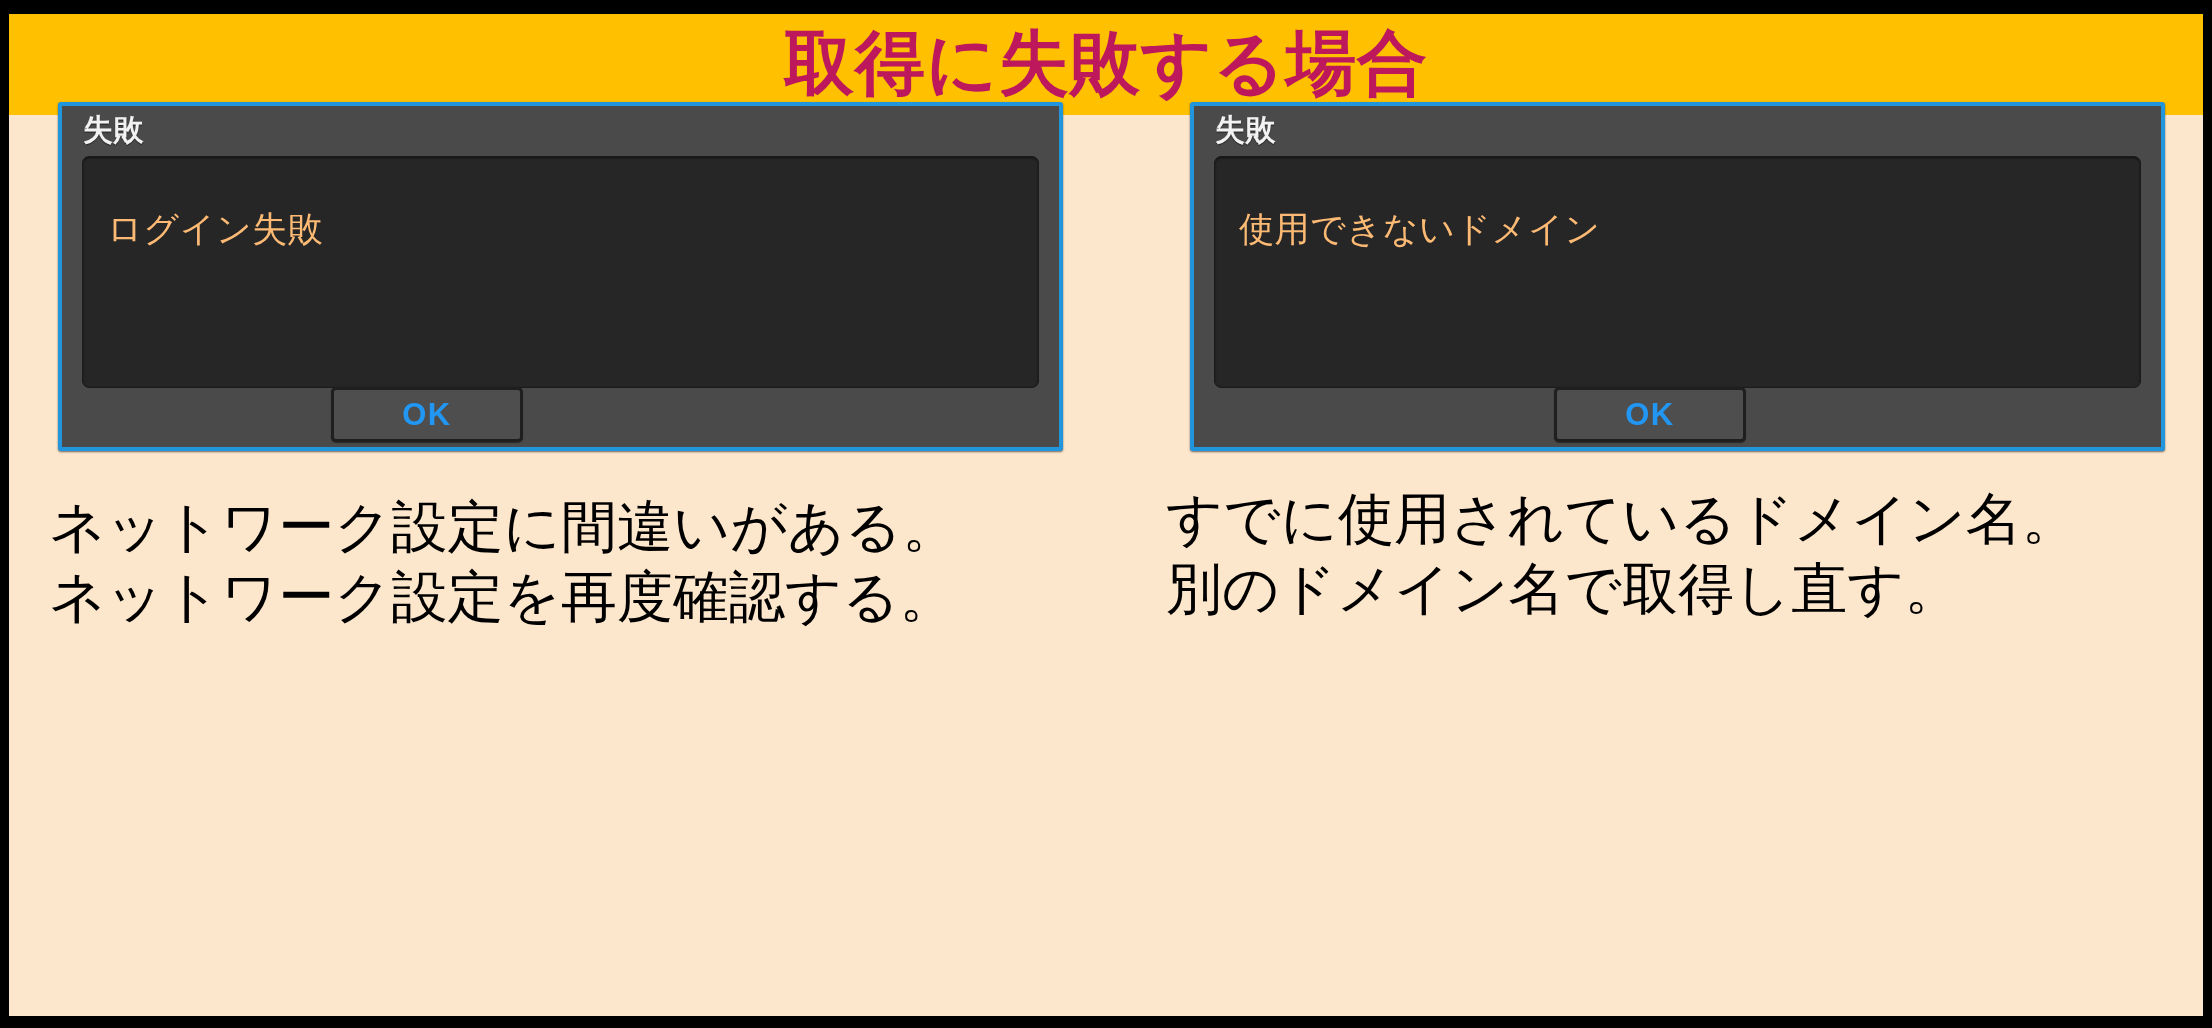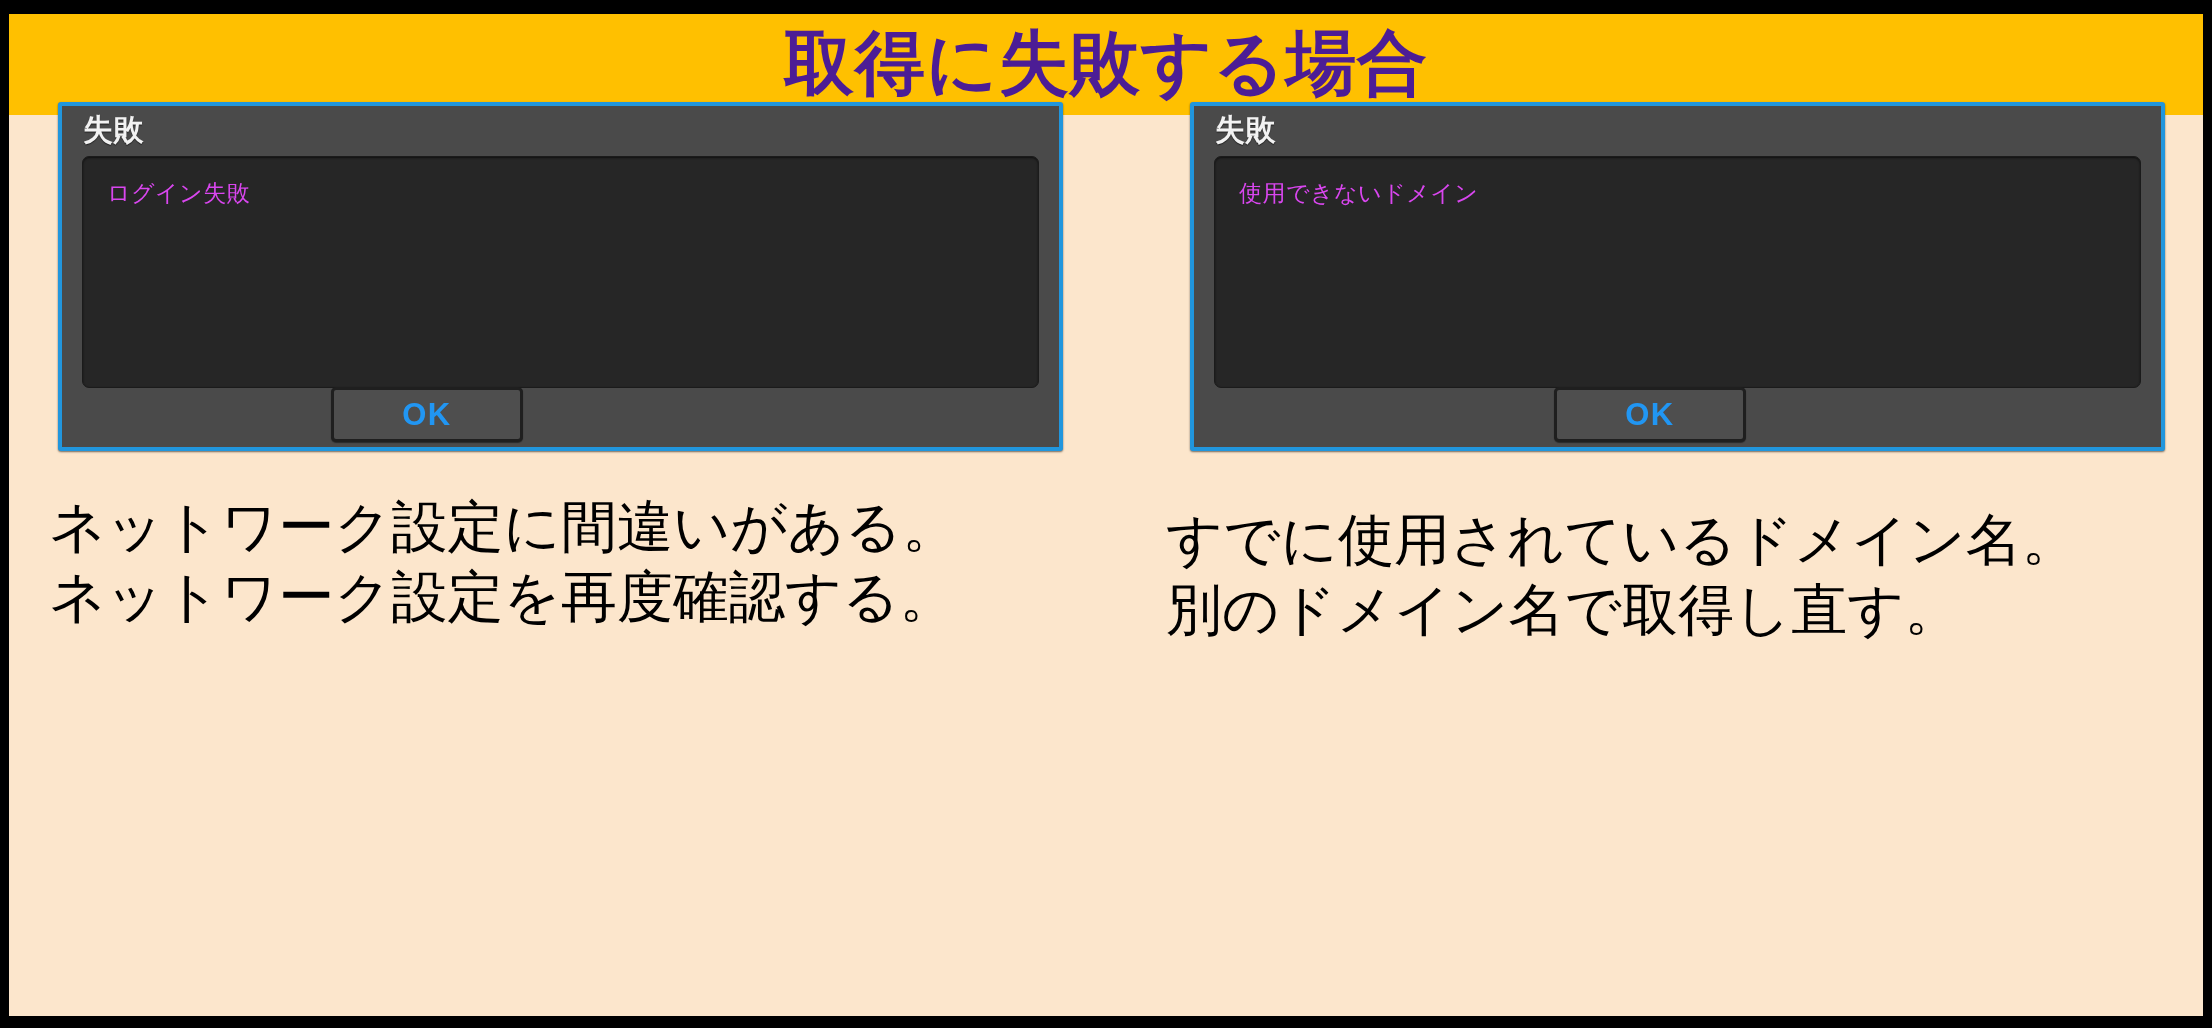--- a/index.html
+++ b/index.html
@@ -35,21 +35,21 @@
     left: -9px;
     top: 0px;
     width: 2212px;
     height: 101px;
     background: #ffc000;
     display: flex;
     align-items: center;
     justify-content: center;
   }
   .header-title {
-    color: #4c1d95;
+    color: #be185d;
     font-size: 70px;
     font-weight: bold;
     line-height: 1;
     letter-spacing: 1px;
     white-space: nowrap;
     transform: translateY(-2px);
   }
 
   
   .dialog {
@@ -96,24 +96,25 @@
     top: 50px;
     height: 232px;
     background: #262626;
     border-radius: 7px;
     border: 1px solid #1b1b1b;
     box-sizing: border-box;
     padding: 22px 24px 0 24px;
     box-shadow: inset 0 1px 2px rgba(0,0,0,0.6);
   }
   .dialog-message {
-    color: #d946ef;
-    font-size: 23px;
+    color: #fdba74;
+    font-size: 35px;
     line-height: 1.25;
     letter-spacing: 0.5px;
+    margin-top: 28px;
   }
 
   .dialog-footer {
     position: absolute;
     left: 0;
     right: 0;
     bottom: 0;
     height: 60px;
     display: flex;
     align-items: center;
@@ -146,21 +147,21 @@
   
   .caption {
     position: absolute;
     color: #000000;
     font-size: 56px;
     line-height: 1.25;
     letter-spacing: 0px;
     white-space: pre-line;
   }
   .caption-left  { left: 40px;  top: 478px; }
-  .caption-right { left: 1157px; top: 491px; }
+  .caption-right { left: 1157px; top: 470px; }
 </style>
 </head>
 <body>
 
 <div class="slide">
 
   <div class="header-banner">
     <div class="header-title">取得に失敗する場合</div>
   </div>
 

